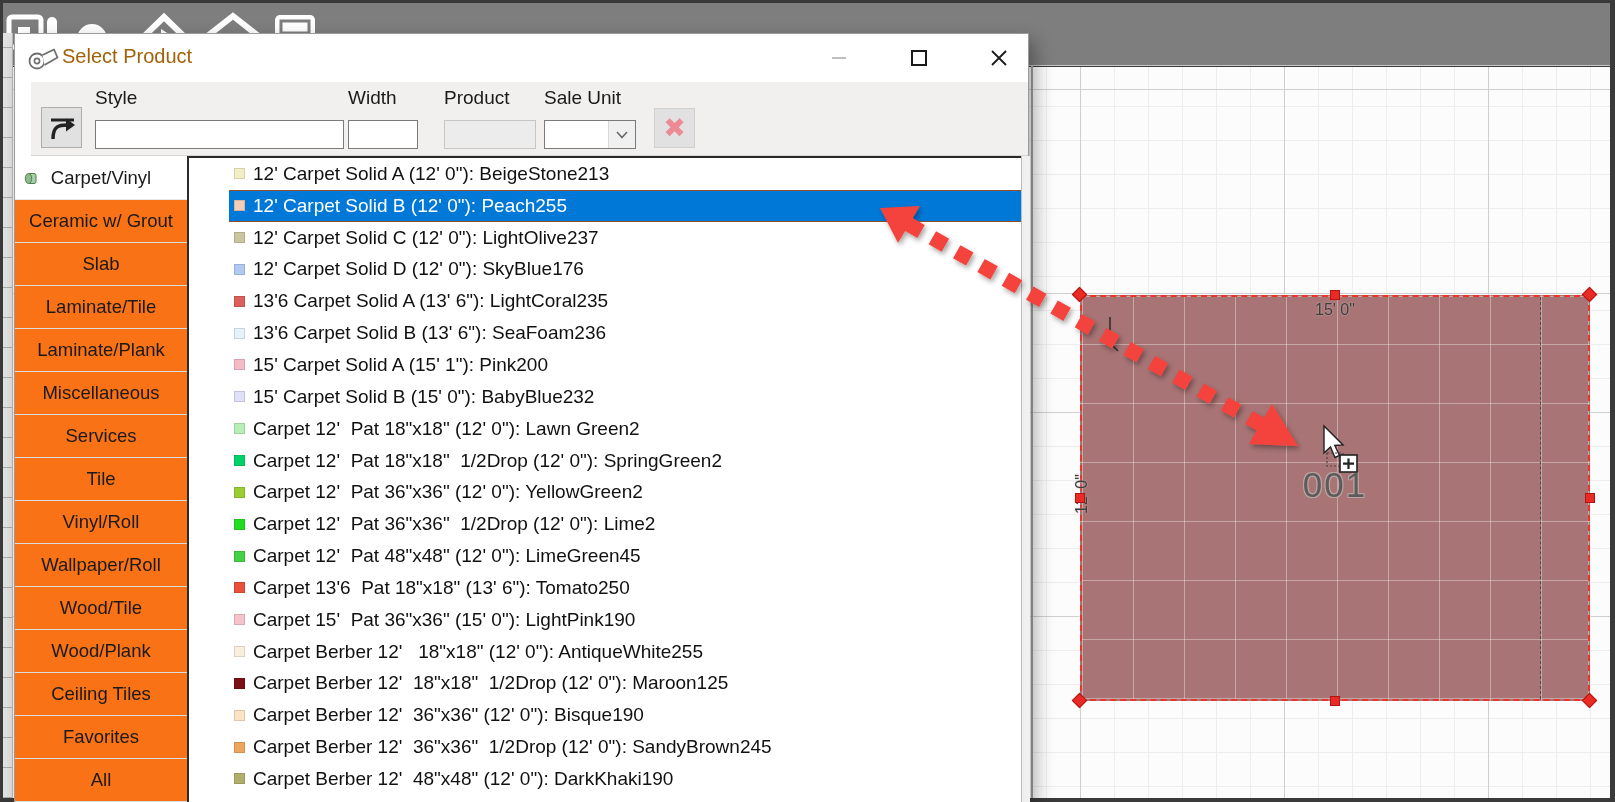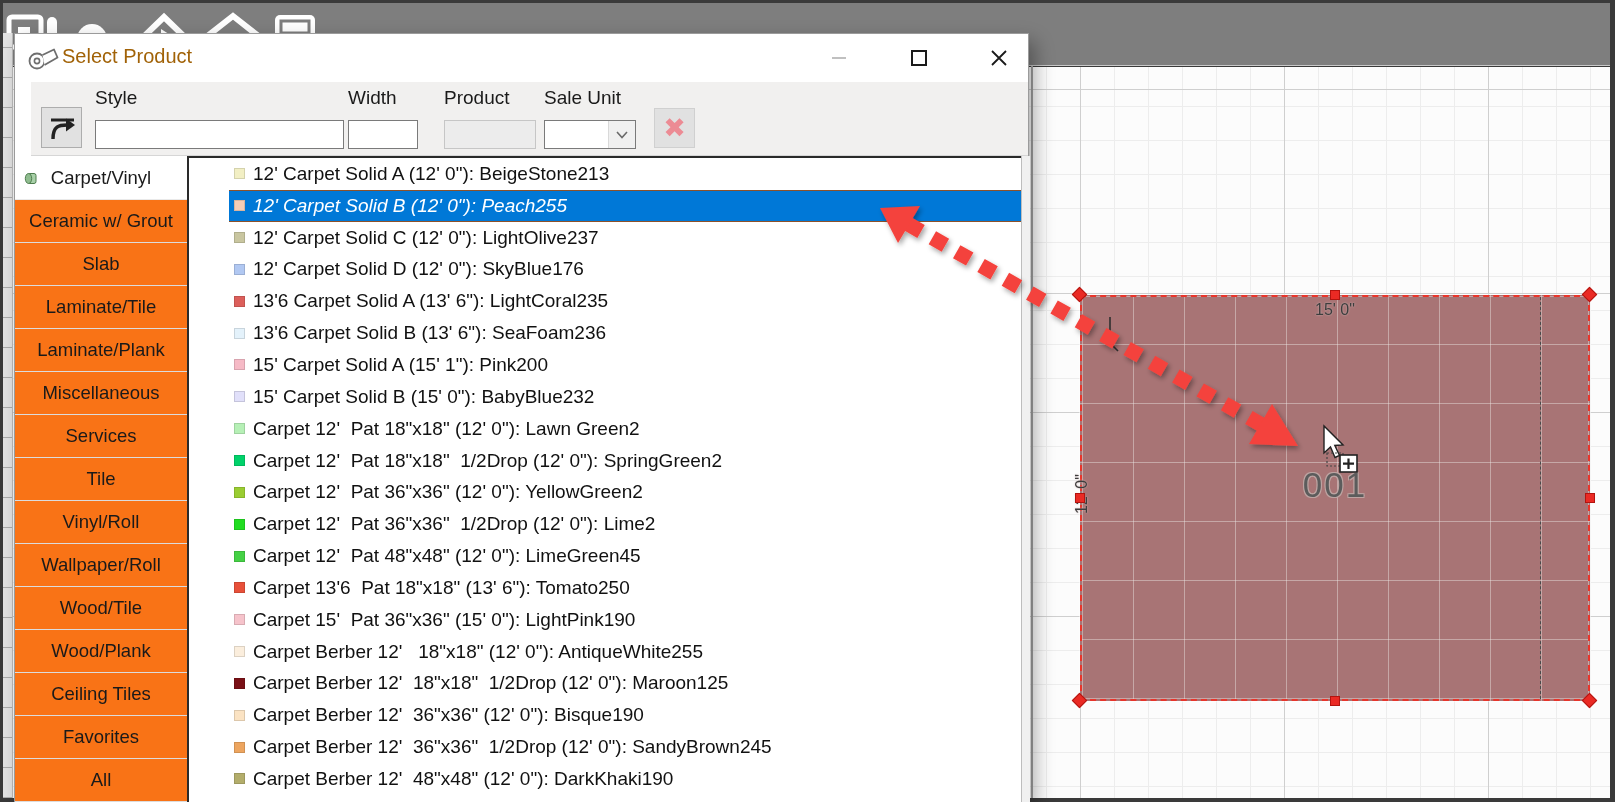--- a/index.html
+++ b/index.html
@@ -100,21 +100,21 @@
   .tab .tab-icon{position:absolute;left:9px;top:15px;}
 
   .plist{
     position:absolute;left:172px;top:0;width:834px;bottom:0;background:#fff;
     border-left:2px solid #2a2a2a;border-top:2px solid #2a2a2a;overflow:hidden;padding-left:40px;
   }
   .prow{height:31.85px;display:flex;align-items:center;padding-left:5px;}
   .prow .sw{width:11px;height:11px;margin-right:8px;flex:0 0 11px;border:1px solid rgba(0,0,0,.12);}
   .prow .lbl{font-size:19px;color:#111;white-space:pre;}
   .prow.selected{background:#0078d7;border-top:1px solid #8c512a;border-bottom:1px solid #8c512a;}
-  .prow.selected .lbl{color:#fff;font-style:italic;}
+  .prow.selected .lbl{color:#fff;}
   .vscroll{position:absolute;left:1006px;top:0;width:9px;bottom:0;background:#f0f0f0;border-left:1px solid #bdbdbd;}
 
   
   .overlay{position:absolute;left:0;top:0;pointer-events:none;}
 </style>
 </head>
 <body>
 
 <div id="stage">
 

